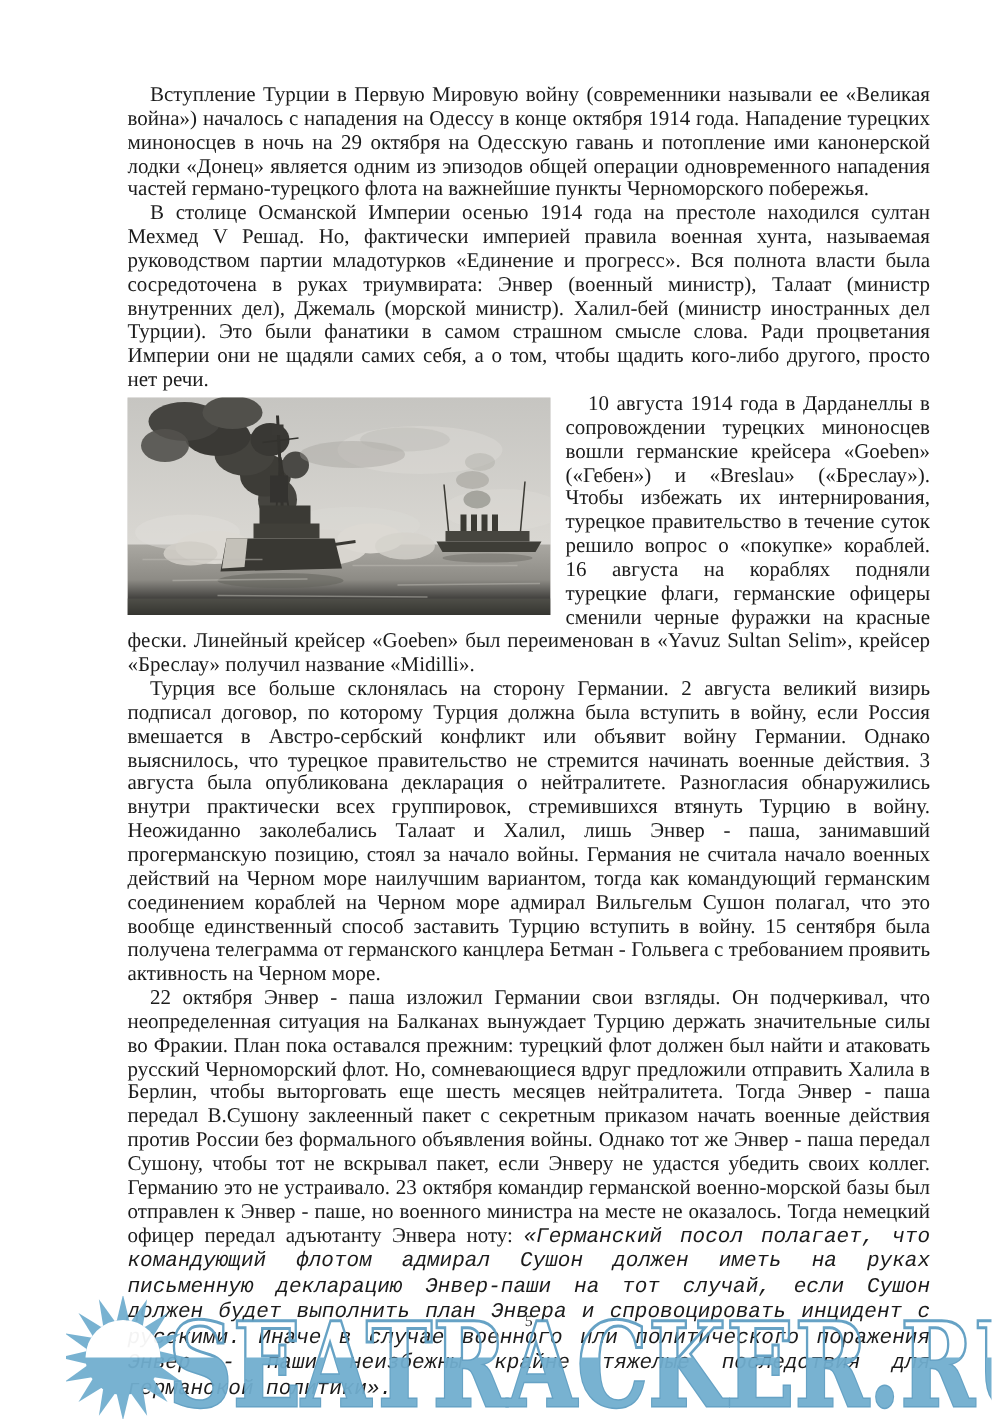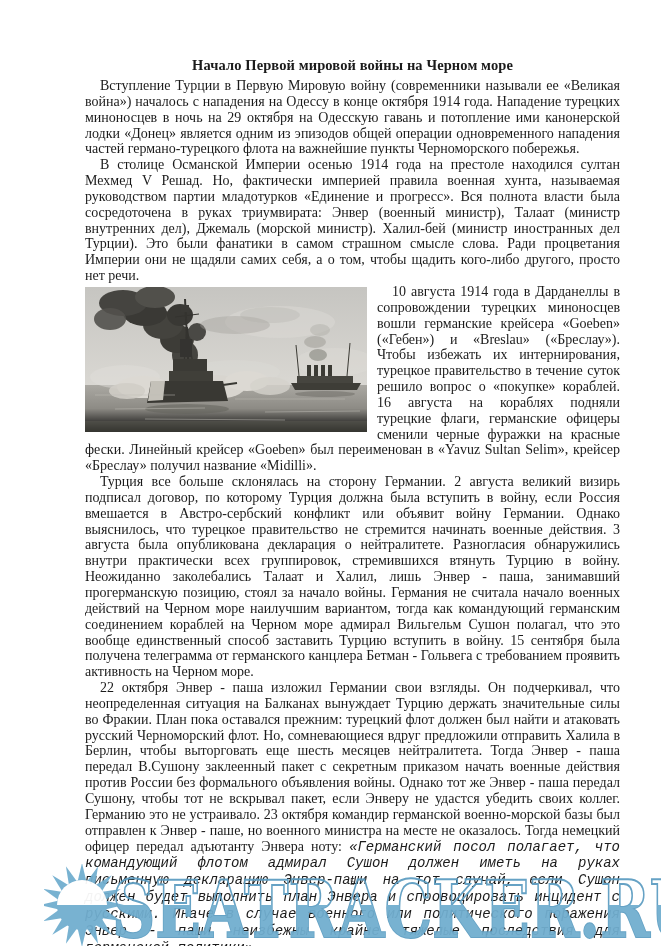--- a/index.html
+++ b/index.html
@@ -32,21 +32,20 @@
     position:absolute;left:0;top:864px;width:661px;height:82px;
     pointer-events:none;opacity:.95;padding-left:44px;
   }
 </style>
 </head>
 <body>
 
 <div class="page">
   <div class="content">
 
-    <h1 class="title"><span>Начало Первой мировой войны на Черном море</span></h1>
 
     <p class="body">Вступление Турции в Первую Мировую войну (современники называли ее «Великая война») началось с нападения на Одессу в конце октября 1914 года. Нападение турецких миноносцев в ночь на 29 октября на Одесскую гавань и потопление ими канонерской лодки «Донец» является одним из эпизодов общей операции одновременного нападения частей германо-турецкого флота на важнейшие пункты Черноморского побережья.</p>
 
     <p class="body">В столице Османской Империи осенью 1914 года на престоле находился султан Мехмед V Решад. Но, фактически империей правила военная хунта, называемая руководством партии младотурков «Единение и прогресс». Вся полнота власти была сосредоточена в руках триумвирата: Энвер (военный министр), Талаат (министр внутренних дел), Джемаль (морской министр). Халил-бей (министр иностранных дел Турции). Это были фанатики в самом страшном смысле слова. Ради процветания Империи они не щадяли самих себя, а о том, чтобы щадить кого-либо другого, просто нет речи.</p>
 
     <div class="p3block">
       <figure class="photo">
         <svg width="282" height="145" viewBox="0 0 282 145">
           <defs>
             <linearGradient id="sky" x1="0" y1="0" x2="0" y2="1">

